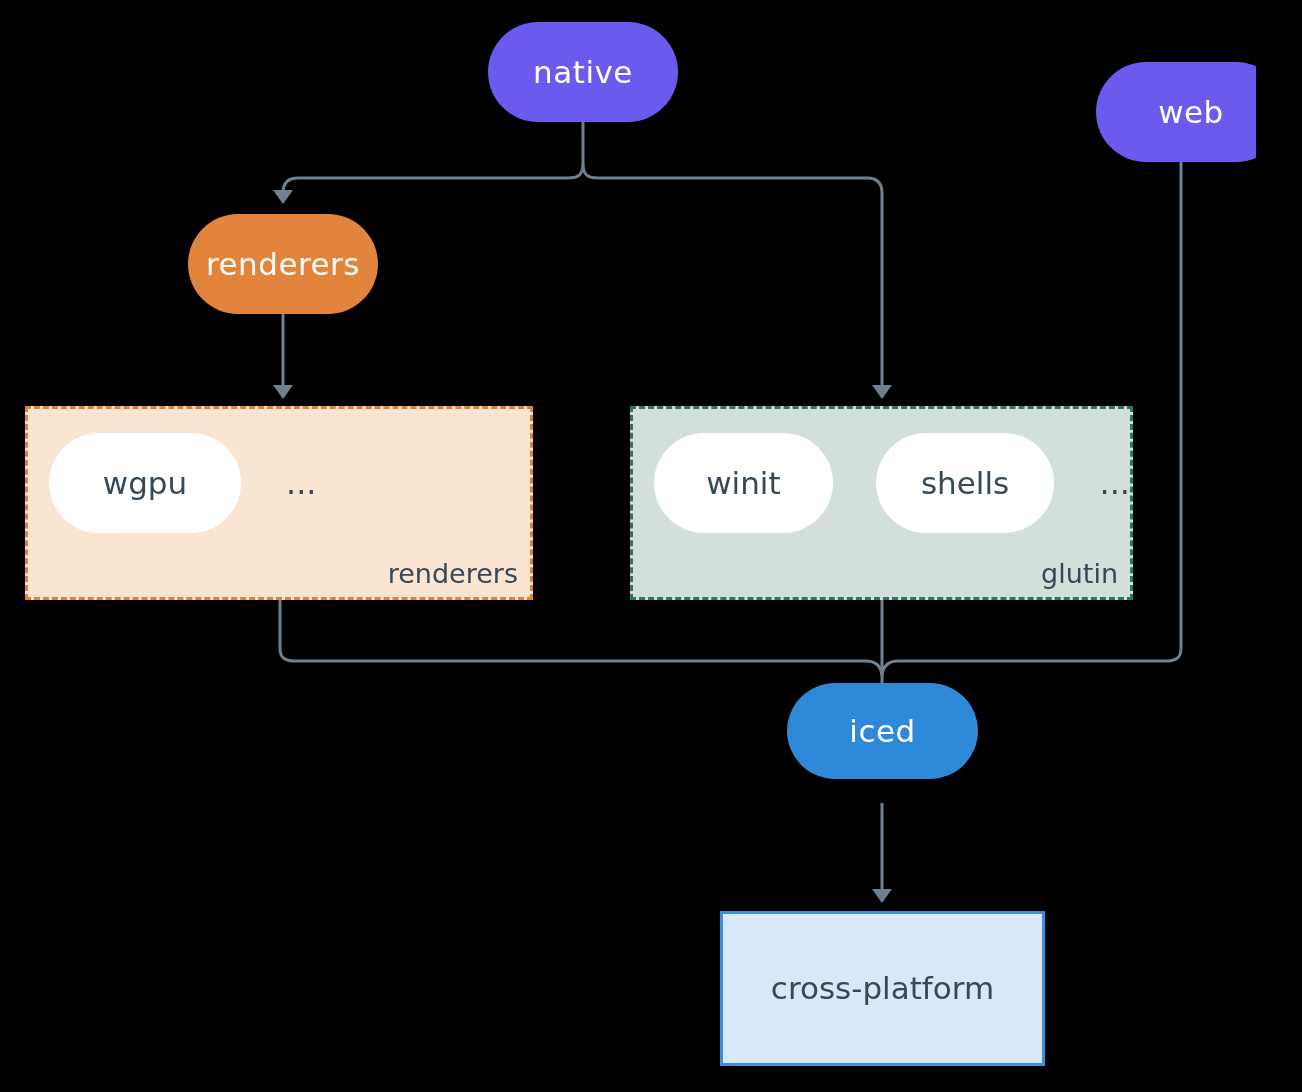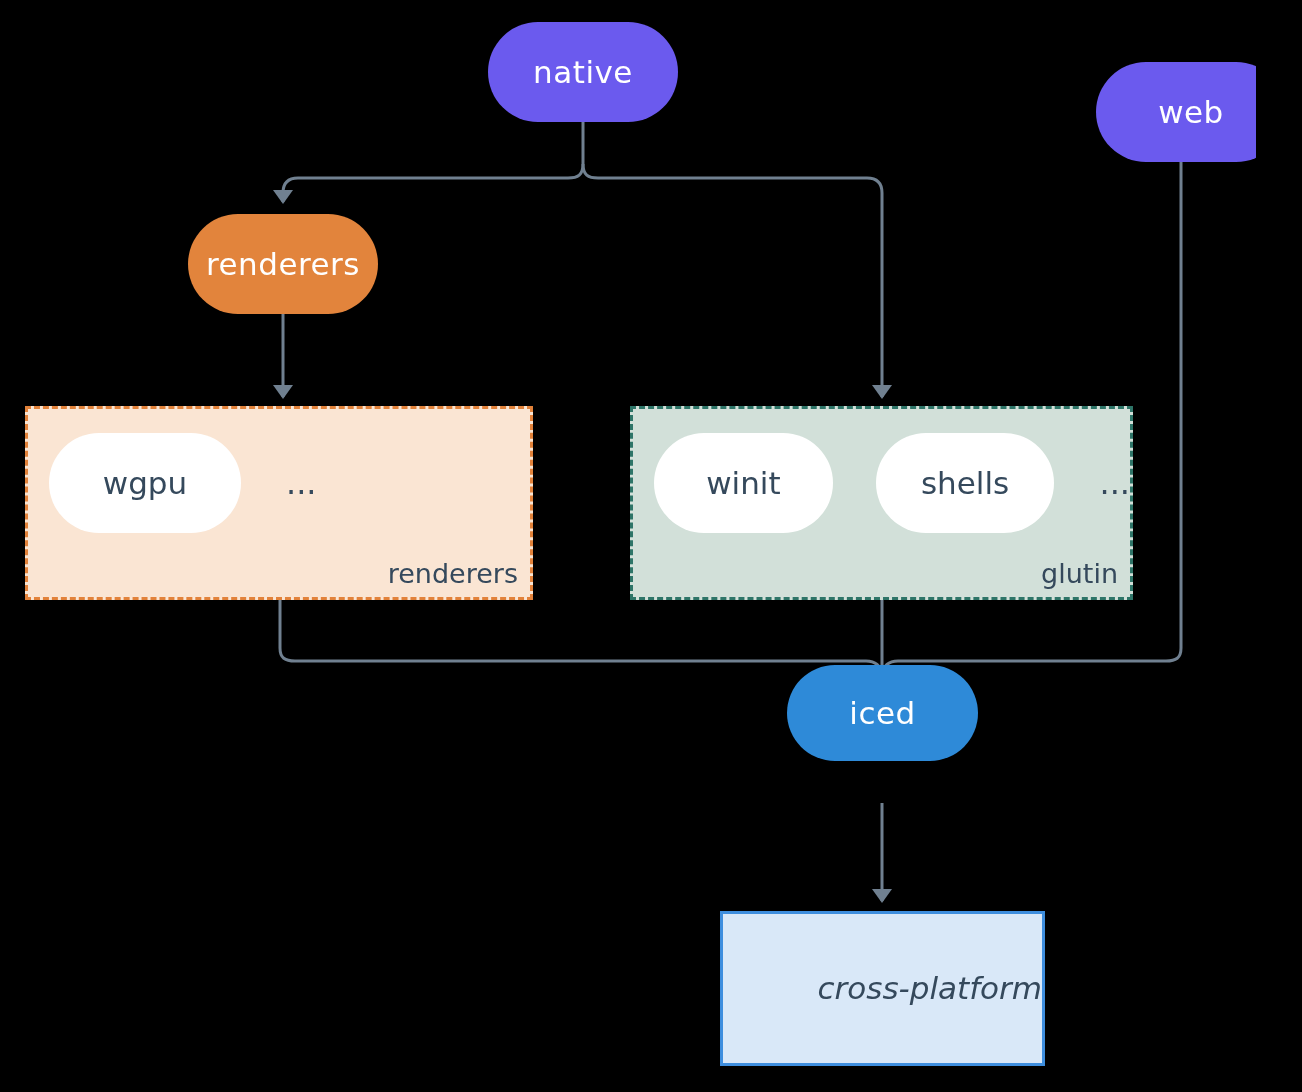--- a/index.html
+++ b/index.html
@@ -65,25 +65,24 @@
     color:var(--dark-text,#35495c);
     font-size:27px;
   }
   .app-box{
     position:absolute;
     left:720px;top:911px;
     width:325px;height:155px;
     box-sizing:border-box;
     background:var(--app-bg,#d9e8f8);
     border:3px solid var(--app-border,#3e8ede);
-    display:flex;flex-direction:column;align-items:flex-end;justify-content:center;
+    display:flex;flex-direction:row;align-items:center;justify-content:center;
     color:var(--dark-text,#35495c);
     font-size:31px;
     line-height:1.5;
-    font-style:italic;
   }
 </style>
 </head>
 <body>
 
 <div id="canvas">
 
   <svg id="connectors" viewBox="0 0 1302 1092" xmlns="http://www.w3.org/2000/svg">
     <defs>
       <marker id="arrow" viewBox="0 0 7 10" refX="6" refY="5" markerWidth="14" markerHeight="20" markerUnits="userSpaceOnUse" orient="auto">
@@ -129,21 +128,21 @@
         <span>winit</span>
       </div>
       <div class="white-pill">
         <span>shells</span>
       </div>
       <span class="ellipsis">...</span>
     </div>
     <span class="group-label">glutin</span>
   </div>
 
-  <div class="pill blue" style="left:787px;top:665px;width:191px;height:96px;">
+  <div class="pill blue" style="left:787px;top:683px;width:191px;height:96px;">
     <span>iced</span>
   </div>
 
   <div class="app-box">
     <span>cross-platform</span>
   </div>
 
 </div>
 
 </body></html>

